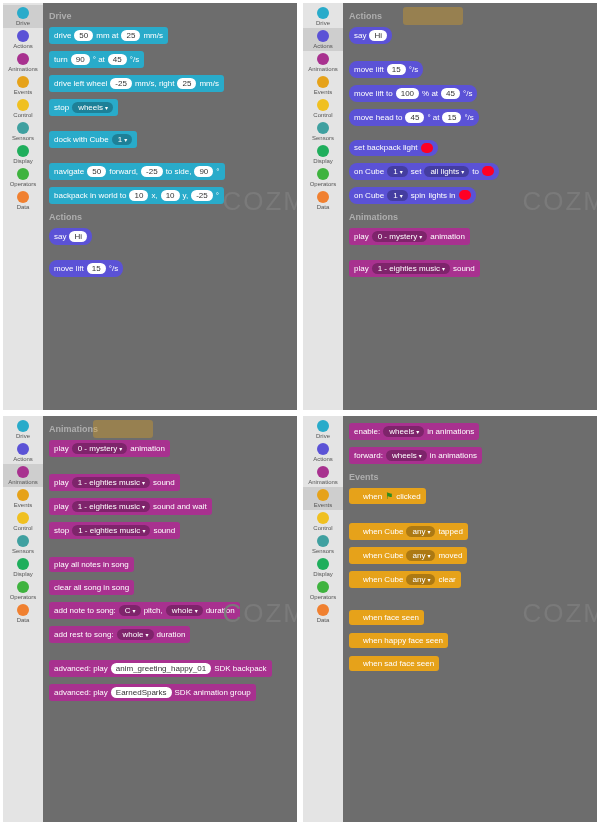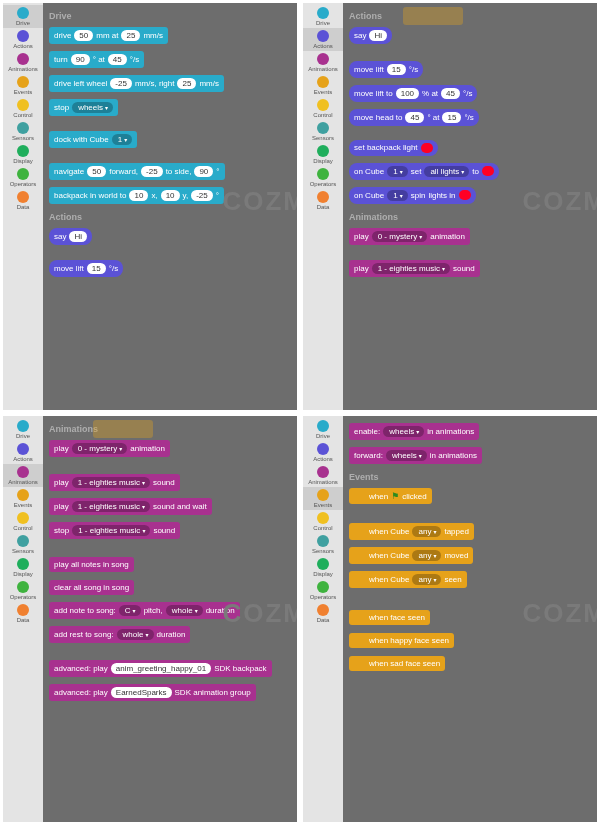--- a/index.html
+++ b/index.html
@@ -5,33 +5,33 @@
   * { box-sizing: border-box; margin: 0; padding: 0; font-family: sans-serif; }
   body { background: #fff; width: 600px; height: 825px; }
   .grid { display: grid; grid-template-columns: 1fr 1fr; grid-template-rows: 1fr 1fr; gap: 6px; width: 600px; height: 825px; padding: 3px; }
   .panel { position: relative; background: #6d6d6d; overflow: hidden; display: flex; }
   .sidebar { width: 40px; background: #e4e4e4; display: flex; flex-direction: column; align-items: center; padding-top: 2px; flex-shrink: 0; }
   .cat { display: flex; flex-direction: column; align-items: center; gap: 1px; padding: 2px 0; cursor: pointer; width: 100%; }
   .cat.sel { background: #cecece; }
   .dot { width: 12px; height: 12px; border-radius: 50%; }
   .cat-label { font-size: 6px; color: #555; line-height: 1; }
   .canvas { flex: 1; position: relative; padding: 4px 6px; overflow: hidden; }
-  .watermark { position: absolute; right: -10px; top: 45%; font-size: 26px; font-weight: 700; color: #7a7a7a; letter-spacing: 2px; pointer-events: none; }
+  .watermark { position: absolute; right: -10px; top: 45%; font-size: 26px; font-weight: 400; color: #7a7a7a; letter-spacing: 2px; pointer-events: none; }
   .section-label { font-size: 9px; font-weight: 700; color: #aeaeae; margin: 4px 0 3px 0; }
   .block { border-radius: 3px; padding: 3px 5px; margin-bottom: 4px; display: inline-flex; align-items: center; gap: 3px; font-size: 8px; color: #fff; flex-wrap: nowrap; cursor: grab; }
   .block.teal { background: #29abca; }
   .block.purple { background: #5b52d6; border-radius: 8px; }
   .block.magenta { background: #a8318f; }
   .block.orange { background: #e6a21a; }
   .pill { background: #fff; color: #333; border-radius: 8px; padding: 1px 5px; font-size: 8px; min-width: 14px; text-align: left; display: inline-block; }
   .dd { background: rgba(0,0,0,0.25); border-radius: 8px; padding: 1px 5px 1px 6px; font-size: 8px; display: inline-flex; align-items: center; gap: 2px; }
   .dd::after { content: "▾"; font-size: 6px; }
   .circ-red { width: 12px; height: 10px; border-radius: 5px; background: #ff0024; display: inline-block; }
   .ghost { position: absolute; opacity: 0.35; }
-  .hat { position: relative; padding-left: 20px; }
+  .hat { position: relative; padding-left: 14px; }
   .flag { color: #2e8b1f; font-size: 9px; }
 </style>
 </head>
 <body>
 
 <div class="grid">
 
 <div class="panel">
   <div class="sidebar">
         <div class="cat sel">
@@ -400,21 +400,21 @@
           <span>tapped</span>
         </div><br>
     <div class="block orange hat">
           <span>when Cube</span>
           <span class="dd">any</span>
           <span>moved</span>
         </div><br>
     <div class="block orange hat">
           <span>when Cube</span>
           <span class="dd">any</span>
-          <span>seen</span>
+          <span>clear</span>
         </div><br>
     <div style="height:14px"></div>
     <div class="block orange hat">
           <span>when face seen</span>
         </div><br>
     <div class="block orange hat">
           <span>when happy face seen</span>
         </div><br>
     <div class="block orange hat">
           <span>when sad face seen</span>

